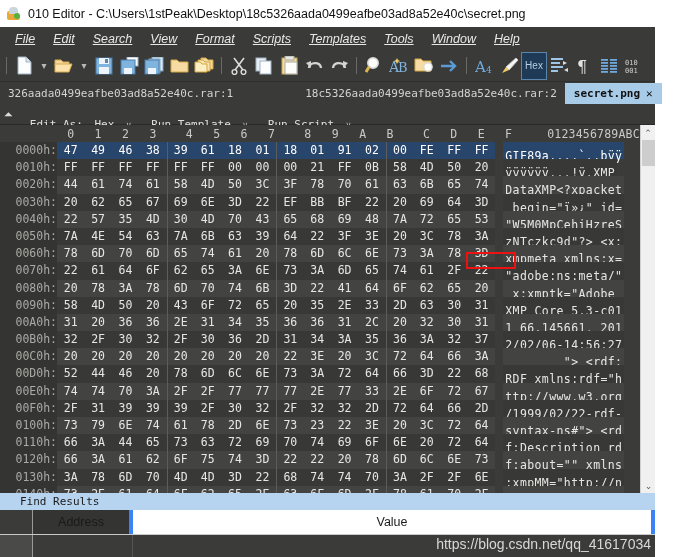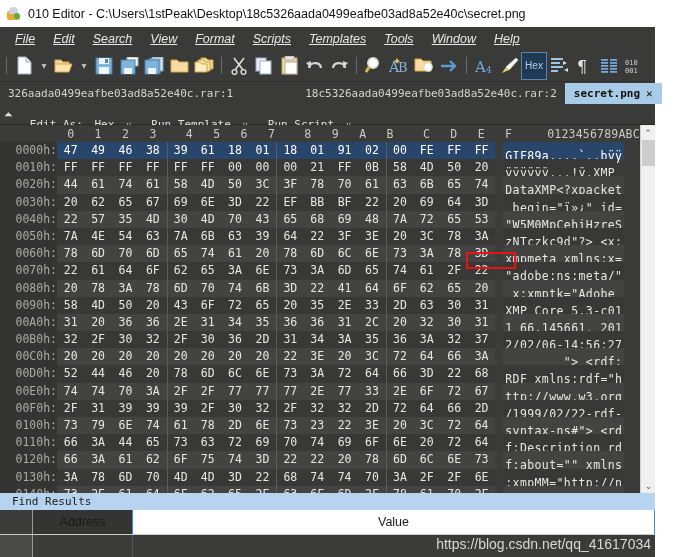--- a/index.html
+++ b/index.html
@@ -120,21 +120,21 @@
 
   
   .findhdr { height:17px; background:#b6d4ef; color:#1a1a1a;
              font-family:"DejaVu Sans Mono", monospace; font-size:11px;
              display:flex; align-items:center; padding-left:1px; }
   .findtable { background:#ffffff; height:72px; position:relative; }
   .fr-head { display:flex; height:25px; background:#ffffff;
              border-bottom:1px solid #c9c9c9; align-items:center; }
   .fr-corner { width:33px; height:24px; background:#3b3b39; flex:none;
                border-right:1px solid #9a9a9a; }
-  .fr-th { border-right:1px solid #3b82f6; text-align:center;
+  .fr-th { border-right:4px solid #3b82f6; text-align:center;
            font-size:12.5px; color:#1a1a1a; height:24px; line-height:24px; }
   .fr-th.addr { width:100px; flex:none; }
   .fr-th.value { flex:1; }
   .fr-body { position:absolute; left:0; right:0; top:25px; bottom:0;
              background:#3b3b39; }
   .fr-gutter { position:absolute; left:0; top:0; width:33px; height:100%;
                background:#4a4a48; border-right:1px solid #9a9a9a; }
   .fr-row { position:absolute; left:33px; right:0; height:23px;
             border-bottom:1px solid #56565a; }
   .fr-row .cellA { position:absolute; left:0; width:100px; height:100%;
@@ -868,21 +868,21 @@
       </div>
     <div class="redbox"></div>
     <div class="vscroll">
       <div class="vs-up">⌃</div>
       <div class="vs-thumb"></div>
       <div class="vs-dn" style="position:absolute;bottom:0;left:0;width:15px">⌄</div>
     </div>
   </div>
 
   <div class="findhdr">
-    <span style="padding-left:11px">Find Results</span>
+    <span style="padding-left:19px">Find Results</span>
   </div>
   <div class="findtable">
     <div class="fr-head">
       <div class="fr-corner"></div>
       <div class="fr-th addr">Address</div>
       <div class="fr-th value">Value</div>
     </div>
     <div class="fr-body">
       <div class="fr-gutter"></div>
       <div class="fr-row" style="top:0">

